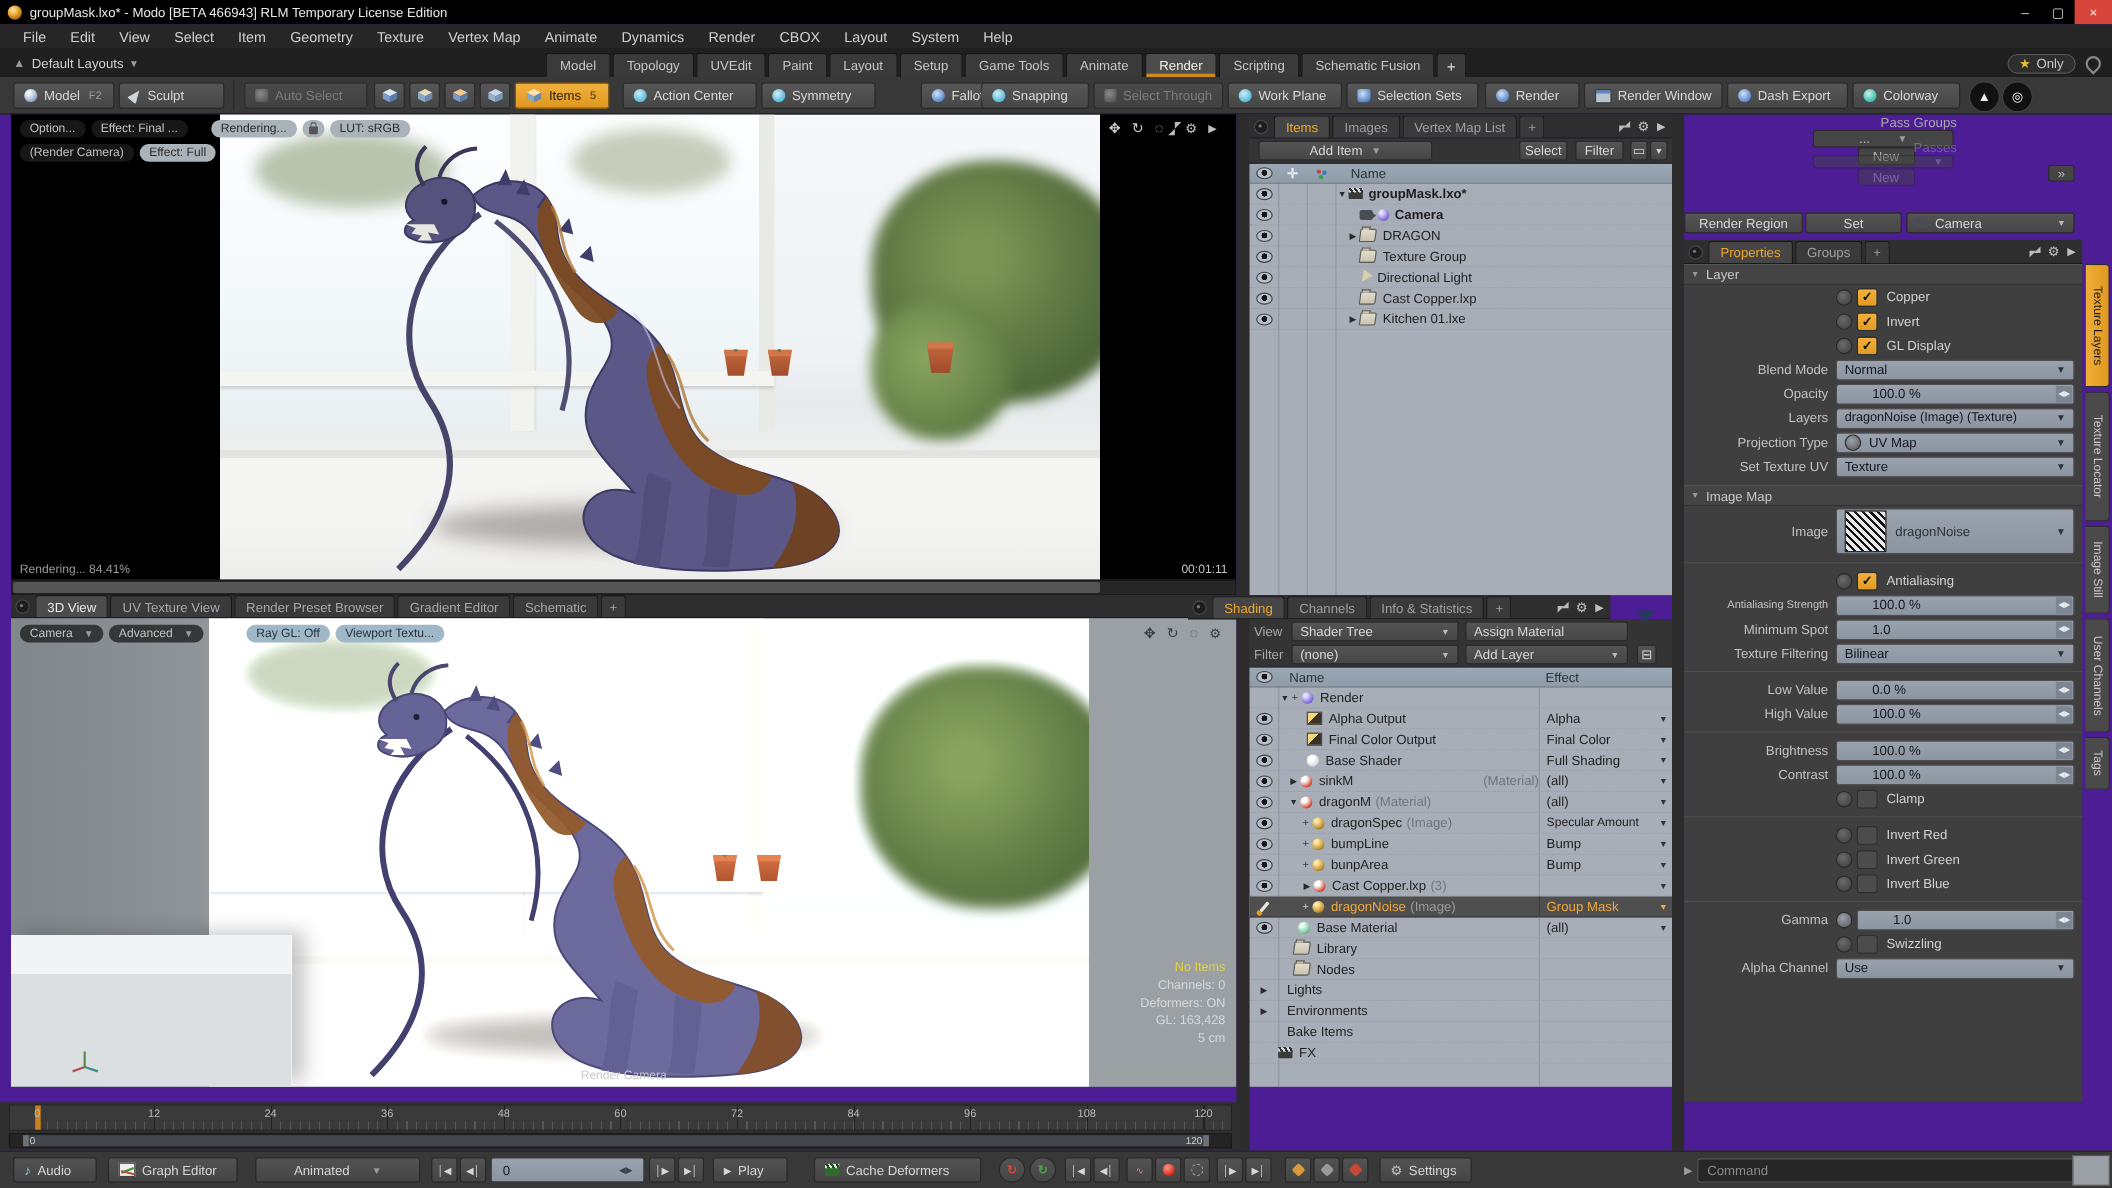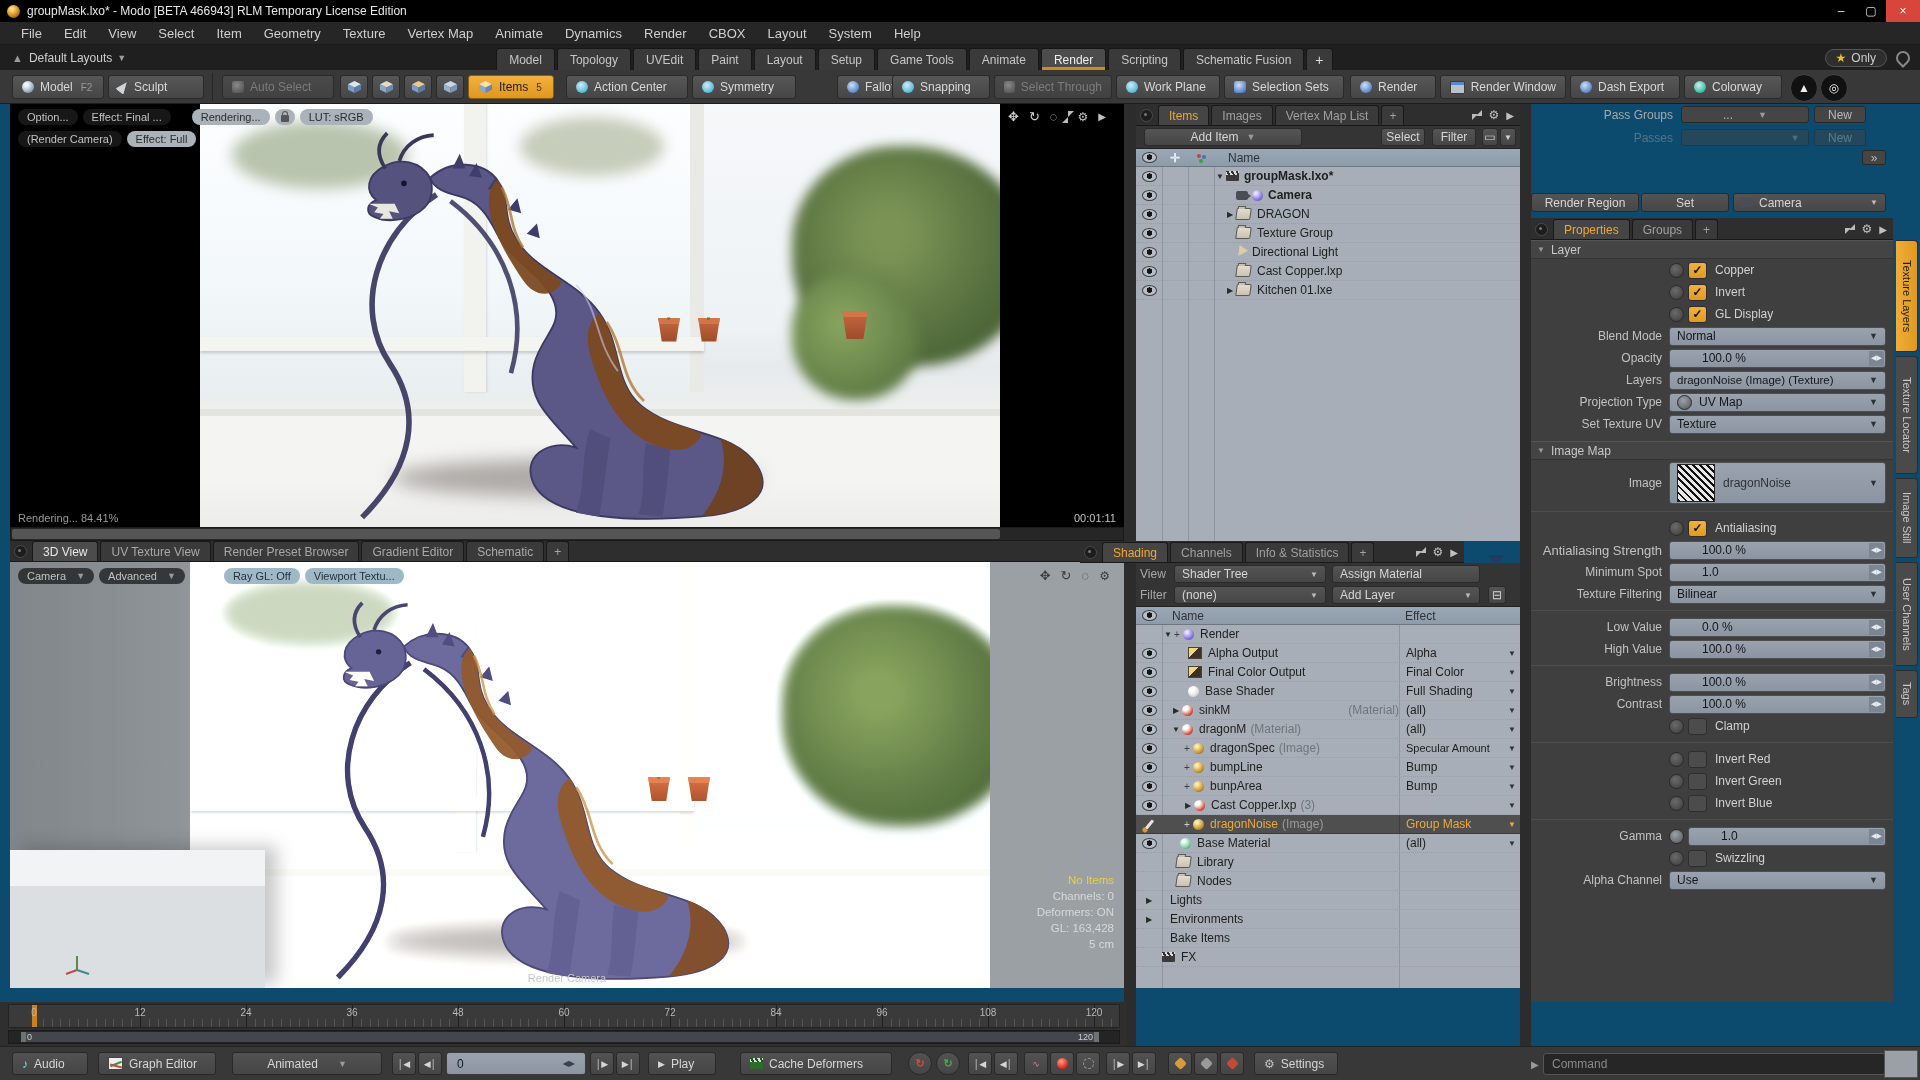--- a/index.html
+++ b/index.html
@@ -1,16 +1,16 @@
 <!DOCTYPE html>
 <html><head>
 <meta charset="utf-8">
 <style>
   html,body{margin:0;padding:0;background:#222;}
-  #app{position:relative;width:1920px;height:1080px;background:#0c4a6e;font-family:"Liberation Sans",sans-serif;font-size:12px;color:#d0d0d0;overflow:hidden;-webkit-user-select:none;user-select:none;}
+  #app{position:relative;width:1920px;height:1080px;background:#4c1d95;font-family:"Liberation Sans",sans-serif;font-size:12px;color:#d0d0d0;overflow:hidden;-webkit-user-select:none;user-select:none;}
   .abs{position:absolute;}
   
   .titlebar{position:absolute;left:0;top:0;width:1920px;height:22px;background:#000;display:flex;align-items:center;}
   .modo-ic{width:13px;height:13px;border-radius:50%;margin:0 7px 0 7px;background:radial-gradient(circle at 38% 32%,#ffd98a 10%,#e09b28 45%,#7a4a10 90%);border:1px solid #ttt;}
   .title{color:#e8e8e8;font-size:12px;}
   .wctrls{margin-left:auto;display:flex;height:22px;}
   .wbtn{width:30px;height:22px;display:flex;align-items:center;justify-content:center;color:#ddd;font-size:12px;}
   .wbtn.close{background:#d8453a;color:#fff;width:34px;}
   
   .menubar{position:absolute;left:0;top:22px;width:1920px;height:23px;background:#262626;display:flex;align-items:center;padding-left:10px;border-bottom:1px solid #1a1a1a;box-sizing:border-box;}
@@ -178,21 +178,21 @@
   .clap-g{width:13px;height:11px;background:#2f6a2f;border-radius:1px;position:relative;}
   .clap-g::before{content:'';position:absolute;left:0;top:0;right:0;height:4px;background:repeating-linear-gradient(60deg,#cfe8cf 0 2px,#234a23 2px 4px);}
   .reddot{width:11px;height:11px;border-radius:50%;background:radial-gradient(circle at 38% 32%,#ff9a8a,#d82818 70%,#7a0a04);}
   .cyc{font-size:11px;font-weight:bold;}
   .keyic{width:9px;height:9px;transform:rotate(45deg);border-radius:2px;}
   .corner-box{position:absolute;right:2px;top:1050px;width:32px;height:26px;background:#9aa0a6;border:1px solid #555;}
   .cmdrow{position:absolute;left:1531px;top:1052px;width:357px;height:24px;display:flex;align-items:center;}
   .cmdarrow{color:#9a9a9a;font-size:10px;width:12px;}
   .cmdfield{flex:1;height:20px;background:#262626;border:1px solid #555;border-radius:3px;color:#8a8a8a;display:flex;align-items:center;padding:0 8px;}
   
-  .passrow{display:flex;align-items:center;height:21px;margin-bottom:2px;}
+  .passrow{display:flex;align-items:center;height:21px;margin-bottom:2px;flex-direction:column;}
   .passlabel{width:150px;text-align:right;padding-right:8px;color:#a8a8a8;flex:none;box-sizing:border-box;}
   .passdd{width:128px;height:17px;background:#454545;border:1px solid #2a2a2a;border-radius:3px;color:#b8b8b8;display:flex;align-items:center;justify-content:center;gap:20px;box-sizing:border-box;}
   .passnew{width:52px;height:17px;margin-left:5px;}
   .dim{opacity:.45;}
 </style>
 </head>
 <body>
 
 <div id="app">
 
@@ -993,21 +993,21 @@
         </div>
       </div>
     <div class="psep"></div>
     <div class="prow">
         <span class="plabel"></span>
         <span class="minicircle"></span>
         <span class="chk on">✓</span>
         <span class="chklabel">Antialiasing</span>
       </div>
     <div class="prow">
-        <span class="plabel" style="font-size:13px">Antialiasing Strength</span>
+        <span class="plabel" style="font-size:10px">Antialiasing Strength</span>
         <div class="pfield slider">
           <span>100.0 %</span>
           <span class="spin">◀▶</span>
         </div>
       </div>
     <div class="prow">
         <span class="plabel">Minimum Spot</span>
         <div class="pfield slider">
           <span>1.0</span>
           <span class="spin">◀▶</span>

